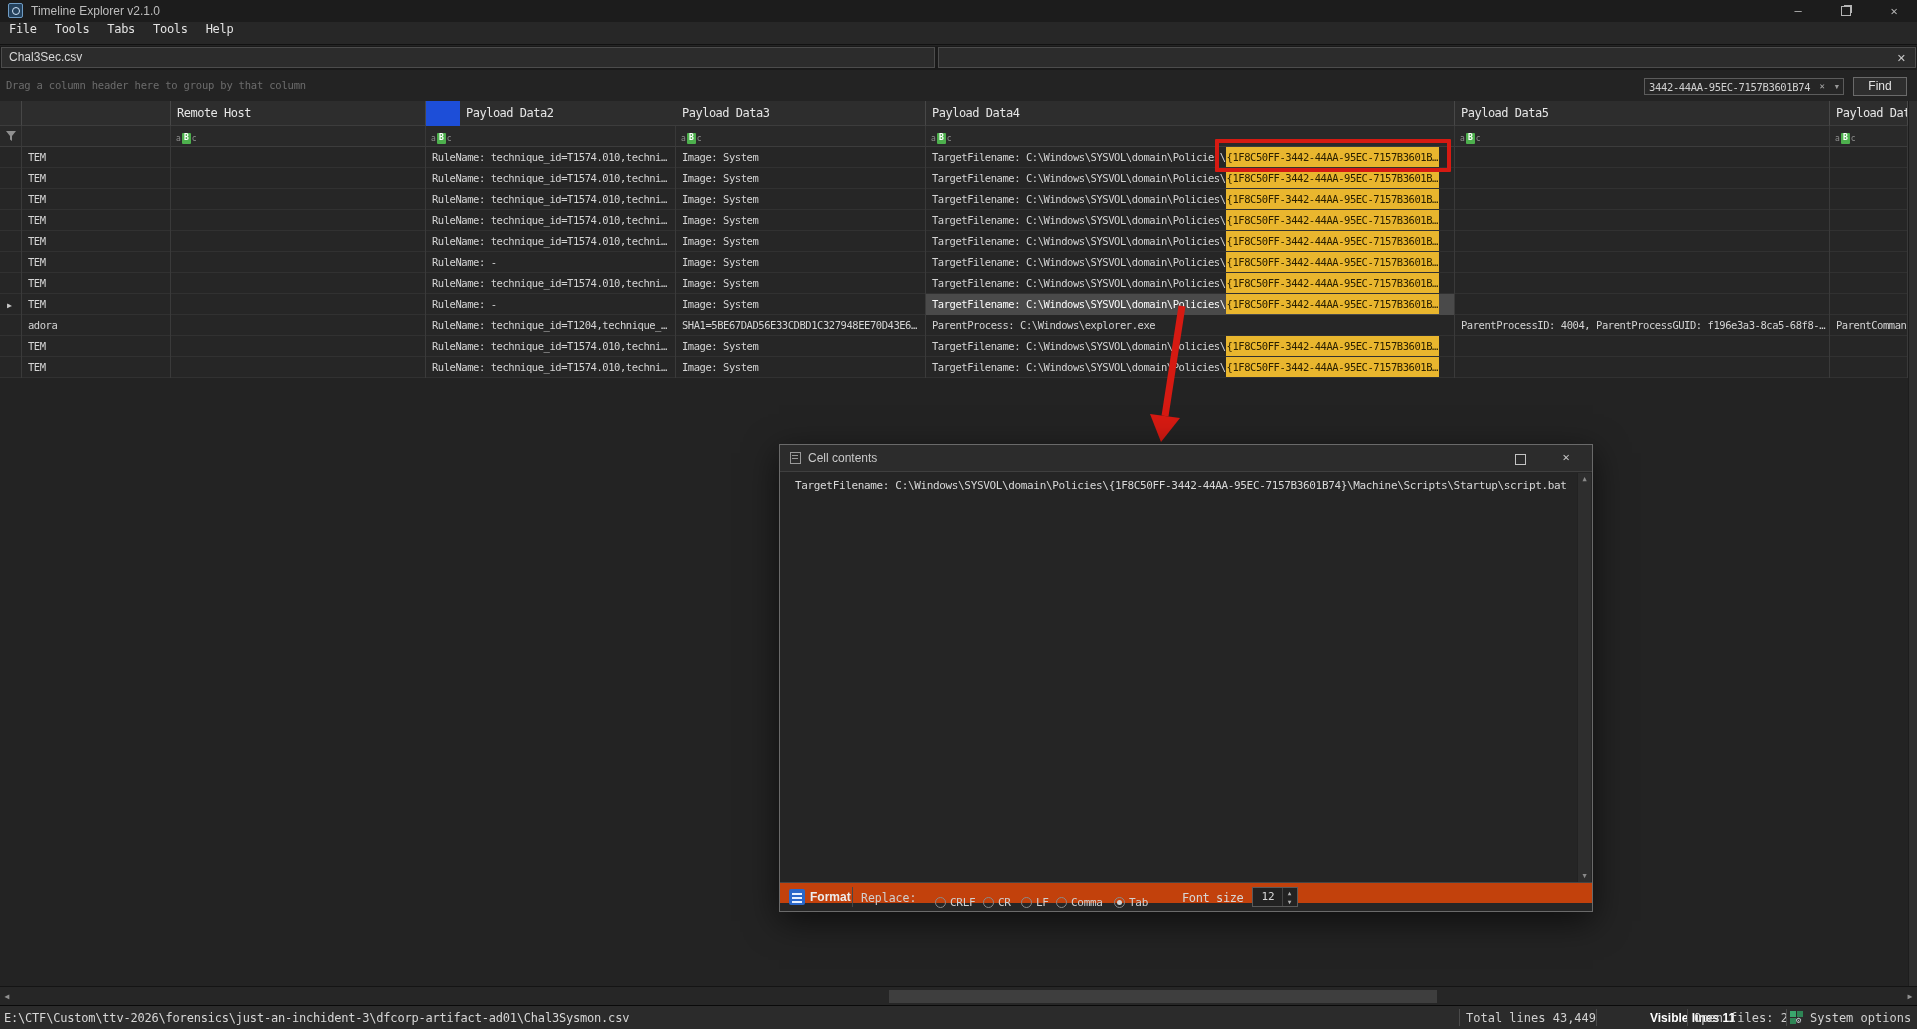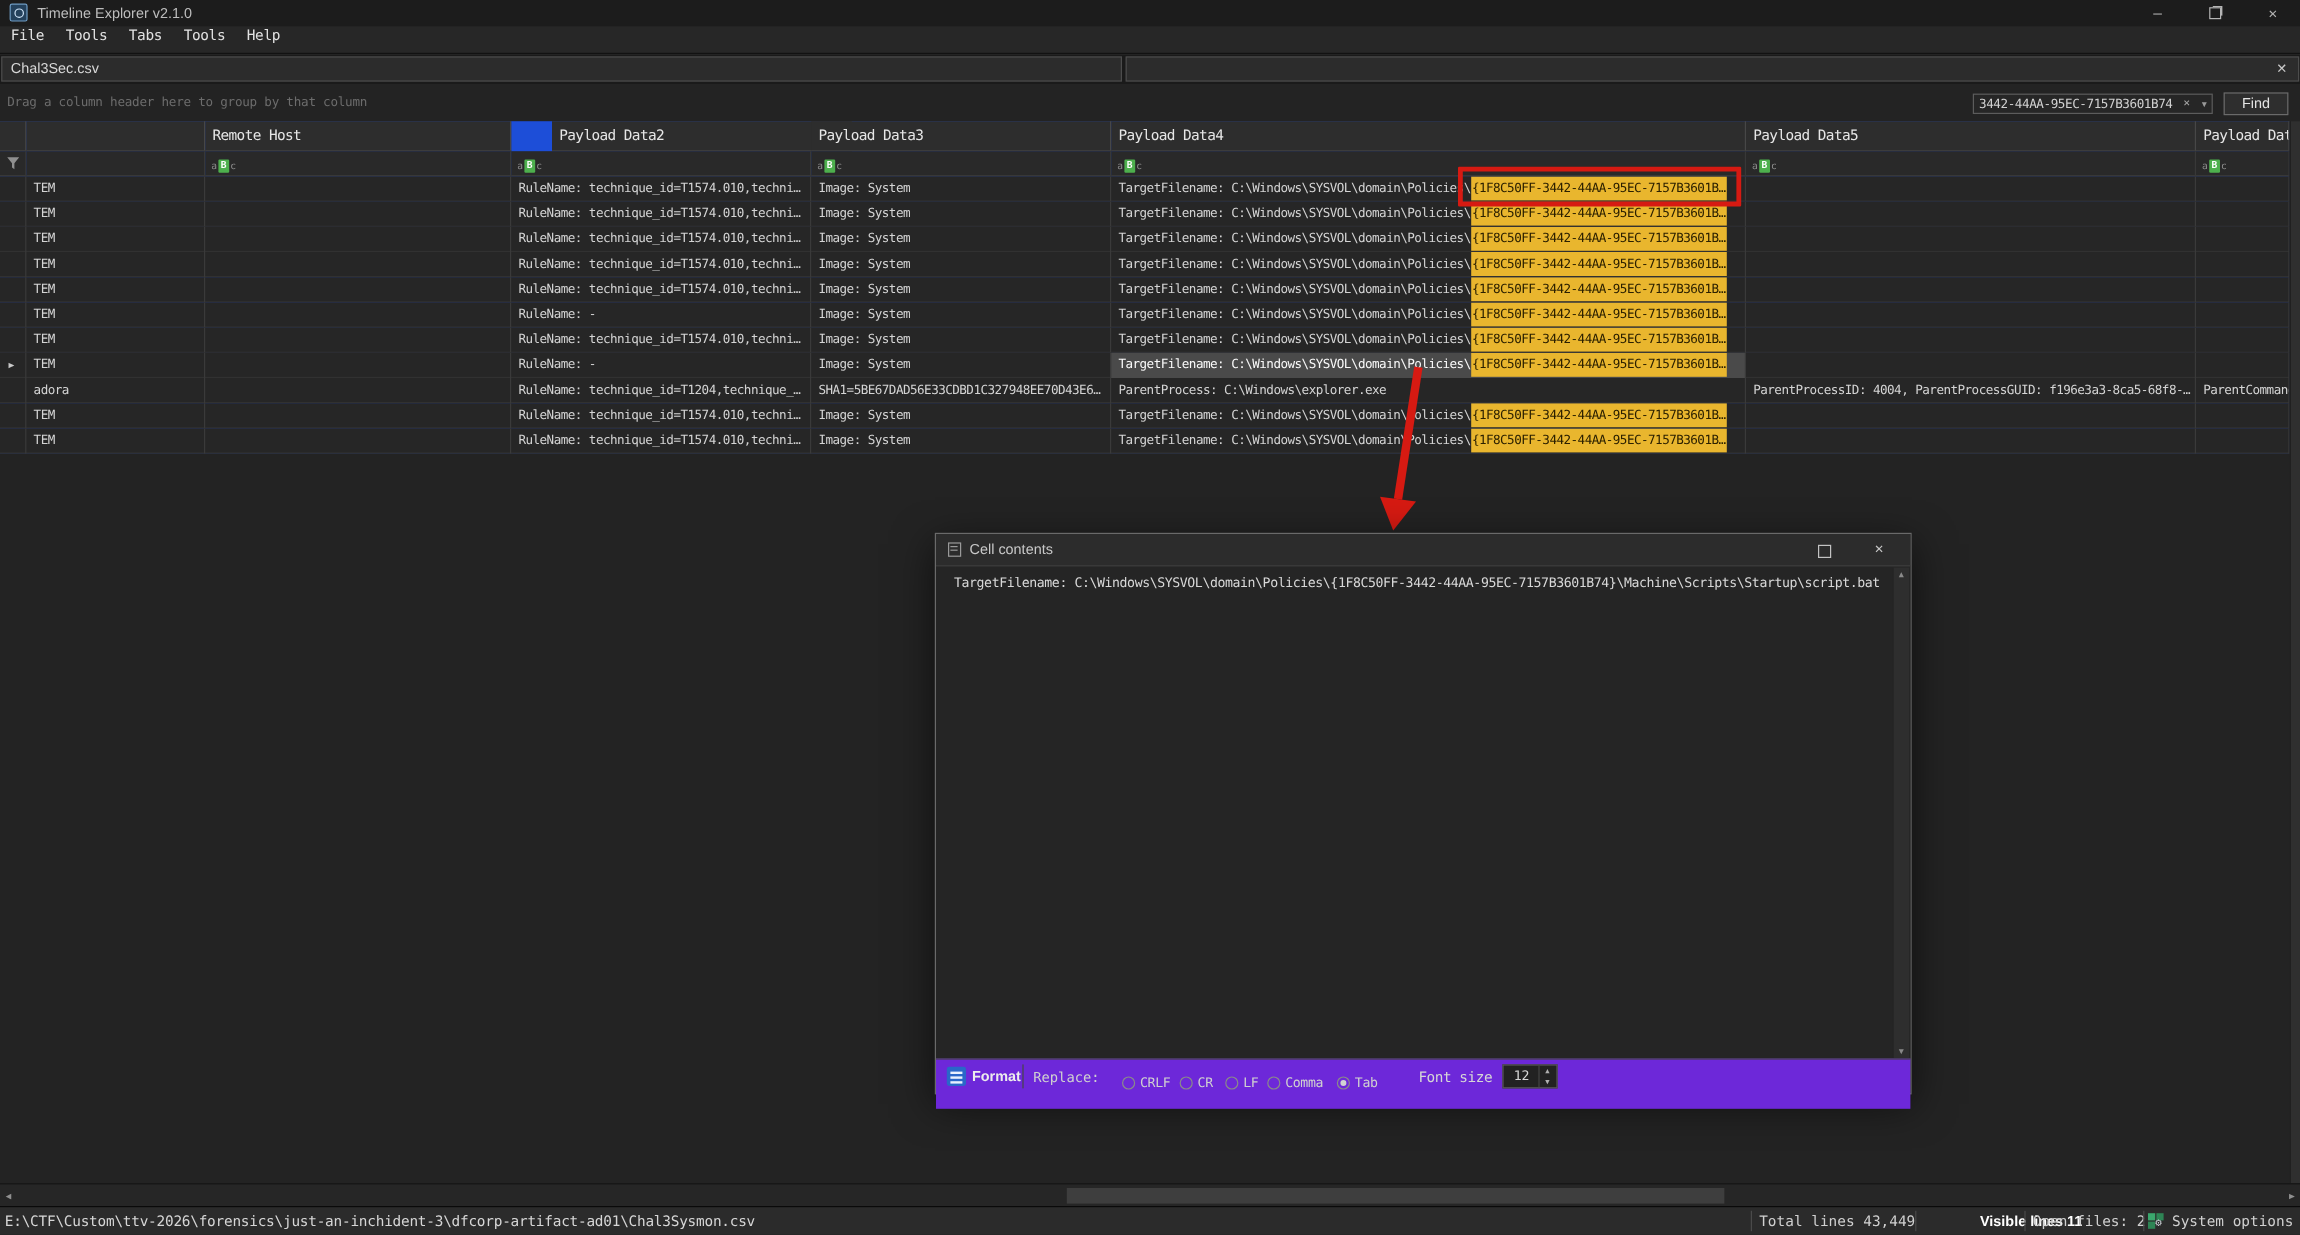--- a/index.html
+++ b/index.html
@@ -65,21 +65,21 @@
   .dlg-icon i{position:absolute;left:1px;top:2px;width:6px;height:1px;background:#9a9a9a;box-shadow:0 3px 0 #9a9a9a}
   .dlg-title-text{left:28px;top:6px;font:12px "Liberation Sans",sans-serif;color:#c9c9c9}
   .dlg-max{left:731px;top:5px;width:18px;height:16px;text-align:center}
   .dlg-max b{display:inline-block;width:9px;height:9px;border:1px solid #c3c3c3;margin-top:3px}
   .dlg-close{left:777px;top:4px;width:18px;height:16px;color:#c9c9c9;font-size:12px;text-align:center;line-height:16px}
   .dlg-content{left:0;top:26px;width:812px;height:411px;background:#252525;border-top:1px solid #3f3f3f;box-sizing:border-box}
   .dlg-text{left:15px;top:7px;font-size:11px;letter-spacing:-0.35px;color:#d8d8d8;white-space:pre}
   .dlg-vscroll{right:1px;top:1px;width:13px;height:409px;background:#2e2e2e;border-left:1px solid #222}
   .dlg-vscroll .up{position:absolute;top:2px;left:0;width:13px;text-align:center;font-size:7px;color:#8a8a8a}
   .dlg-vscroll .dn{position:absolute;bottom:2px;left:0;width:13px;text-align:center;font-size:7px;color:#8a8a8a}
-  .dlg-bottom{left:0;top:437px;width:812px;height:42px;background:#6d28d9;border-top:1px solid #454545;box-sizing:border-box}
+  .dlg-bottom{left:0;top:437px;width:812px;height:21px;background:#c2410c;border-top:1px solid #454545;box-sizing:border-box}
   .fmt-icon{left:9px;top:6px;width:16px;height:16px;background:#2a67c9;border-radius:2px}
   .fmt-icon i{position:absolute;left:3px;top:4px;width:10px;height:2px;background:#e8f0ff;box-shadow:0 4px 0 #e8f0ff,0 8px 0 #e8f0ff}
   .fmt-label{left:30px;top:7px;font:bold 12px "Liberation Sans",sans-serif;color:#ececec}
   .bar-sep{left:72px;top:4px;width:1px;height:20px;background:#474747}
   .replace-label{left:81px;top:8px;font-size:11.5px;color:#d0d0d0}
   .radio{top:8px;white-space:nowrap}
   .radio i{display:inline-block;width:11px;height:11px;border:1px solid #8a8a8a;border-radius:50%;box-sizing:border-box;vertical-align:-2px;position:relative}
   .radio.on i::after{content:"";position:absolute;left:2px;top:2px;width:5px;height:5px;border-radius:50%;background:#d2d2d2}
   .radio em{font-style:normal;font-size:11px;color:#d0d0d0;margin-left:4px;letter-spacing:-0.3px}
   .fontsize-label{left:402px;top:8px;font-size:12px;letter-spacing:-0.4px;color:#d6d6d6}

